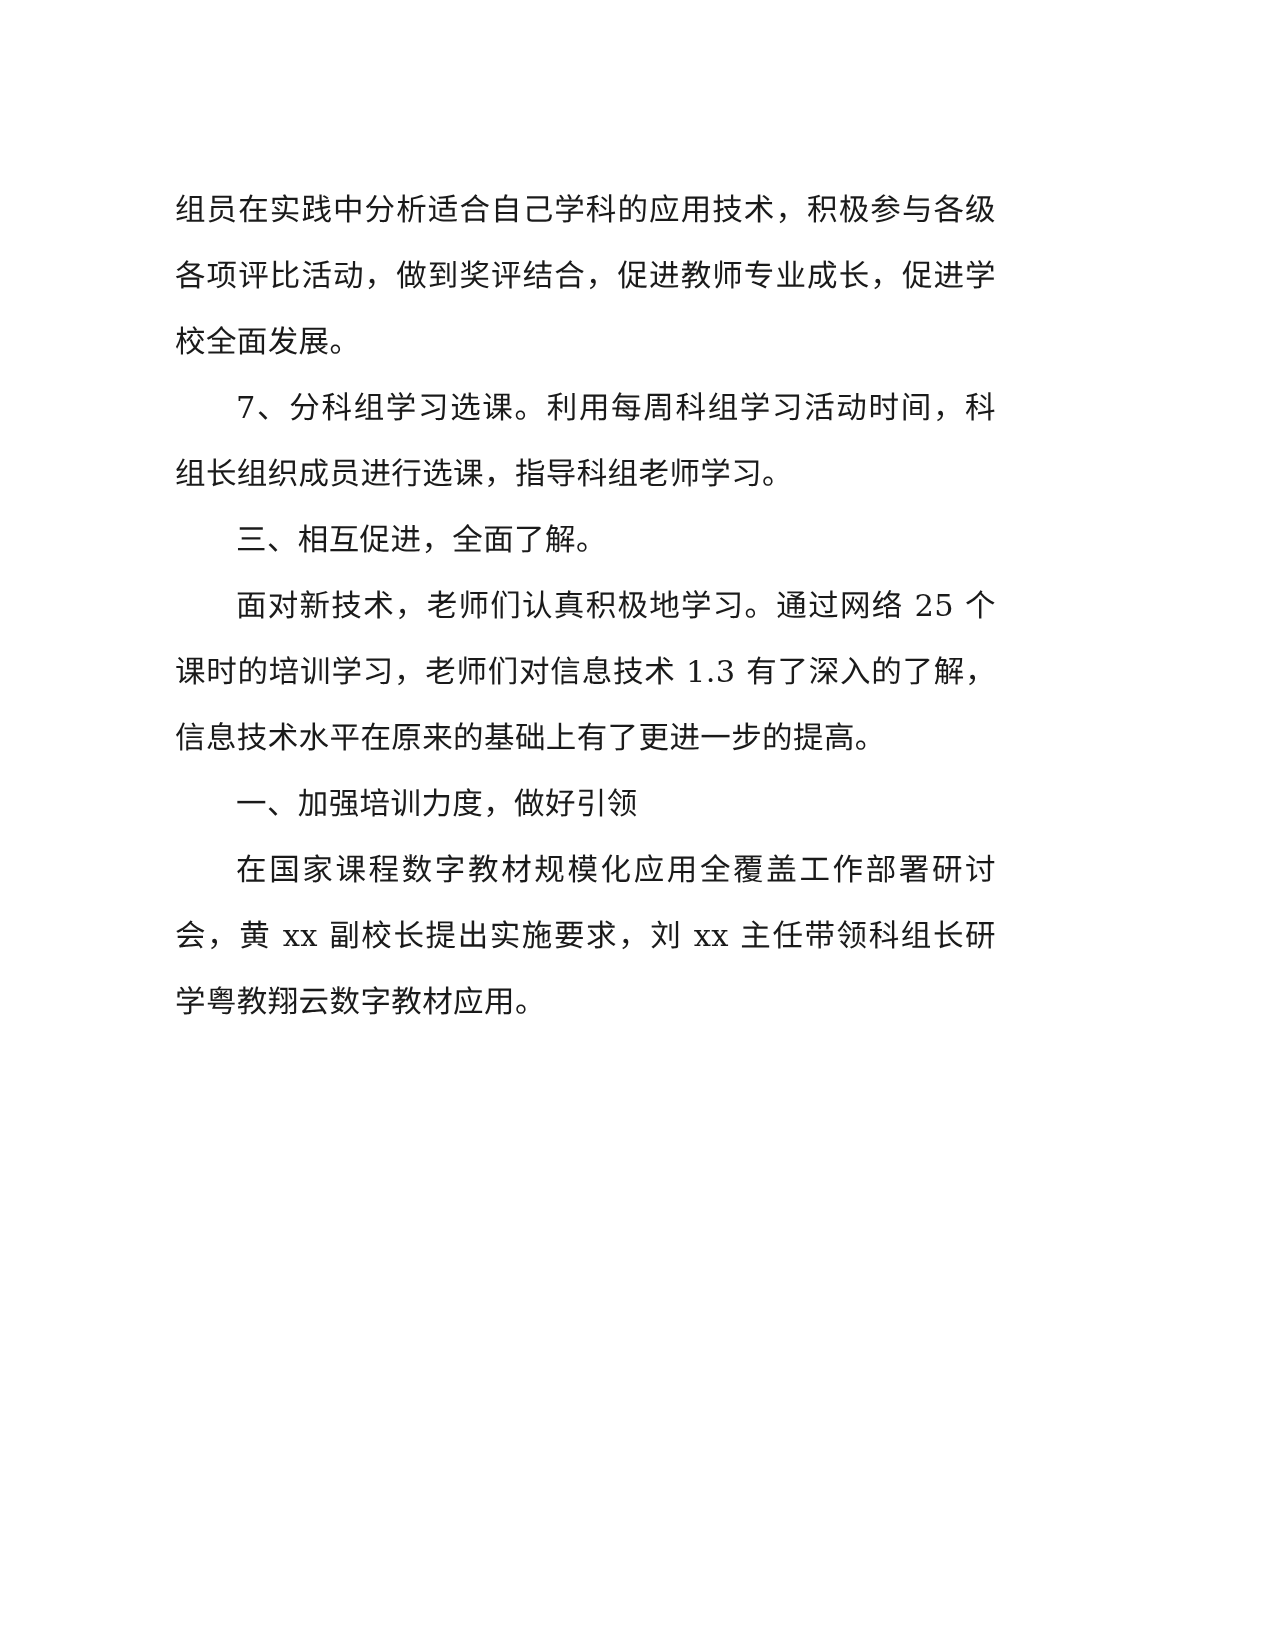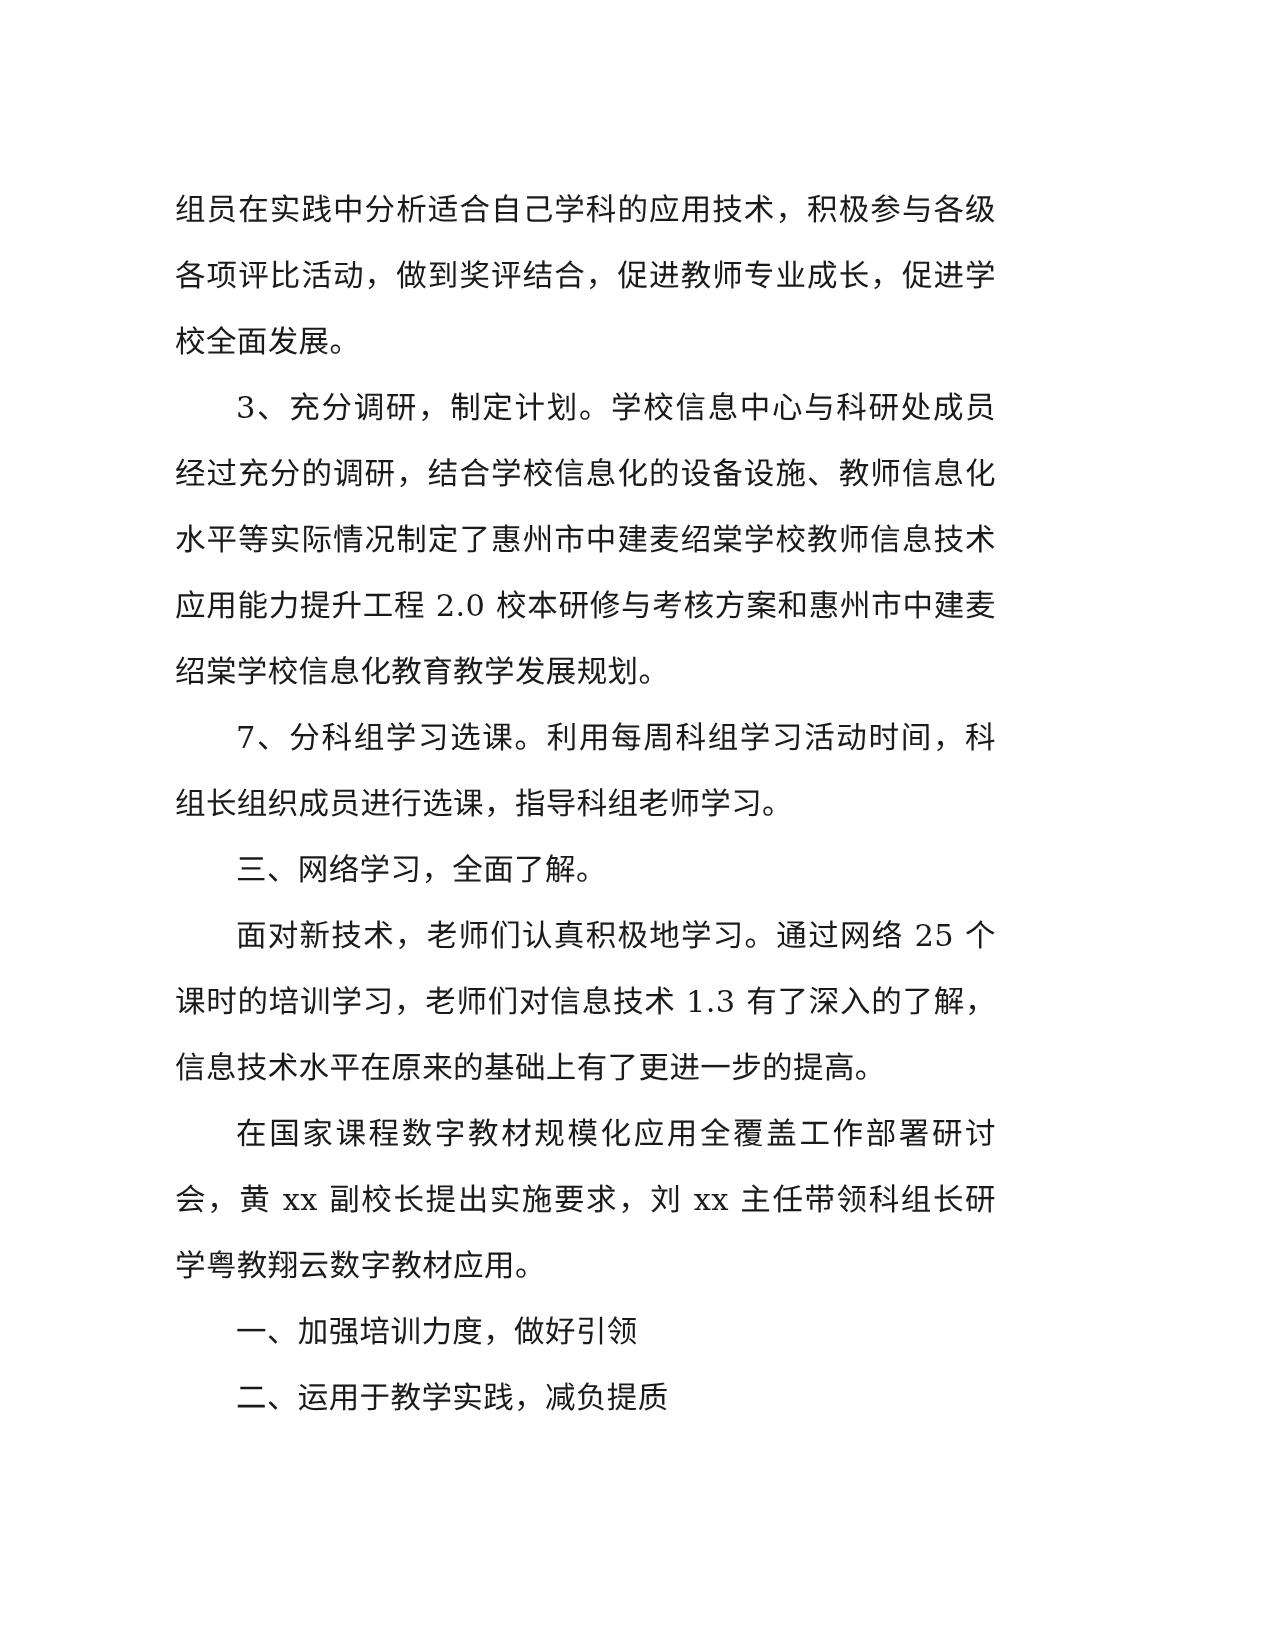--- a/index.html
+++ b/index.html
@@ -36,21 +36,19 @@
   p.indent {
     text-indent: 2em;
   }
 </style>
 </head>
 <body>
 
 <div class="page">
   <div class="doc-body">
     <p class="para">组员在实践中分析适合自己学科的应用技术，积极参与各级各项评比活动，做到奖评结合，促进教师专业成长，促进学校全面发展。</p>
-    <p class="para indent">3、充分调研，制定计划。学校信息中心与科研处成员经过充分的调研，结合学校信息化的设备设施、教师信息化水平等实际情况制定了惠州市中建麦绍棠学校教师信息技术应用能力提升工程 2.0 校本研修与考核方案和惠州市中建麦绍棠学校信息化教育教学发展规划。</p>
     <p class="para indent">7、分科组学习选课。利用每周科组学习活动时间，科组长组织成员进行选课，指导科组老师学习。</p>
-    <p class="para indent">三、网络学习，全面了解。</p>
+    <p class="para indent">三、相互促进，全面了解。</p>
     <p class="para indent">面对新技术，老师们认真积极地学习。通过网络 25 个课时的培训学习，老师们对信息技术 1.3 有了深入的了解，信息技术水平在原来的基础上有了更进一步的提高。</p>
+    <p class="para indent">一、加强培训力度，做好引领</p>
     <p class="para indent">在国家课程数字教材规模化应用全覆盖工作部署研讨会，黄 xx 副校长提出实施要求，刘 xx 主任带领科组长研学粤教翔云数字教材应用。</p>
-    <p class="para indent">一、加强培训力度，做好引领</p>
-    <p class="para indent">二、运用于教学实践，减负提质</p>
   </div>
 </div>
 
 </body></html>

